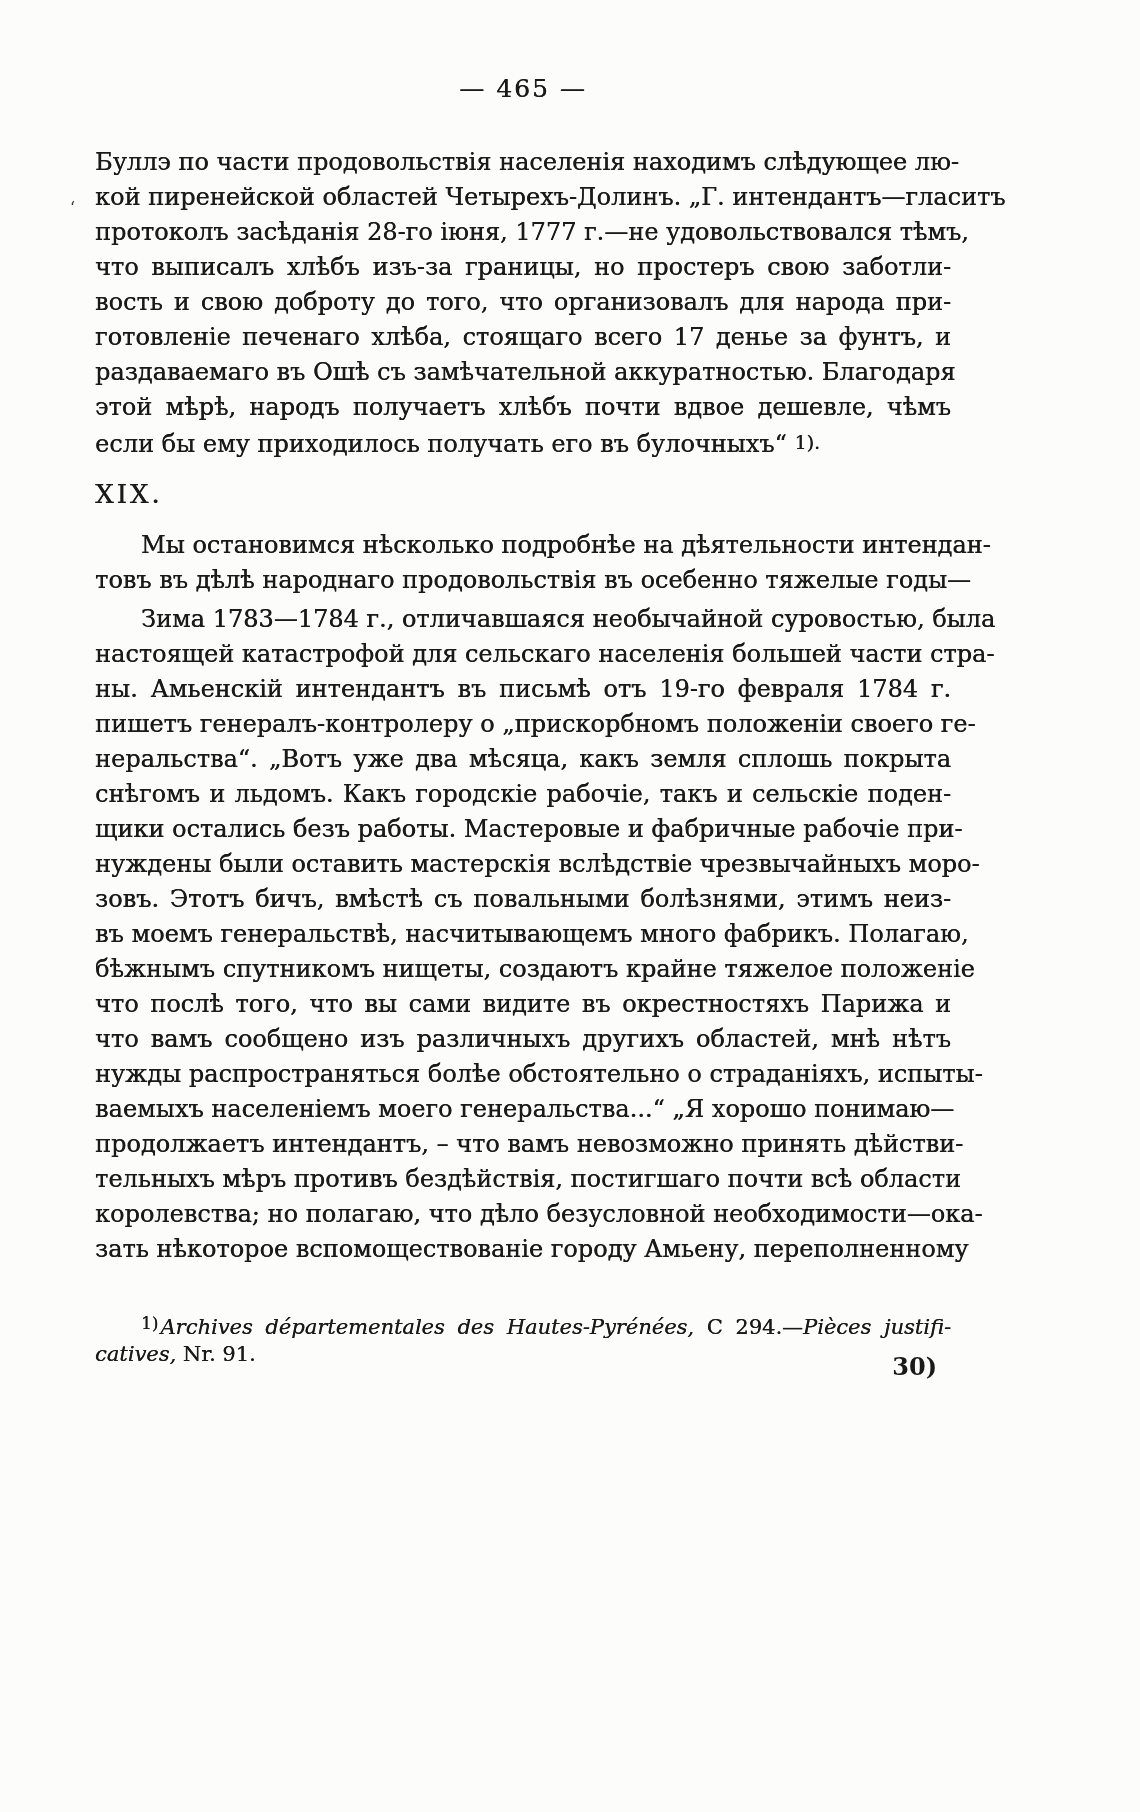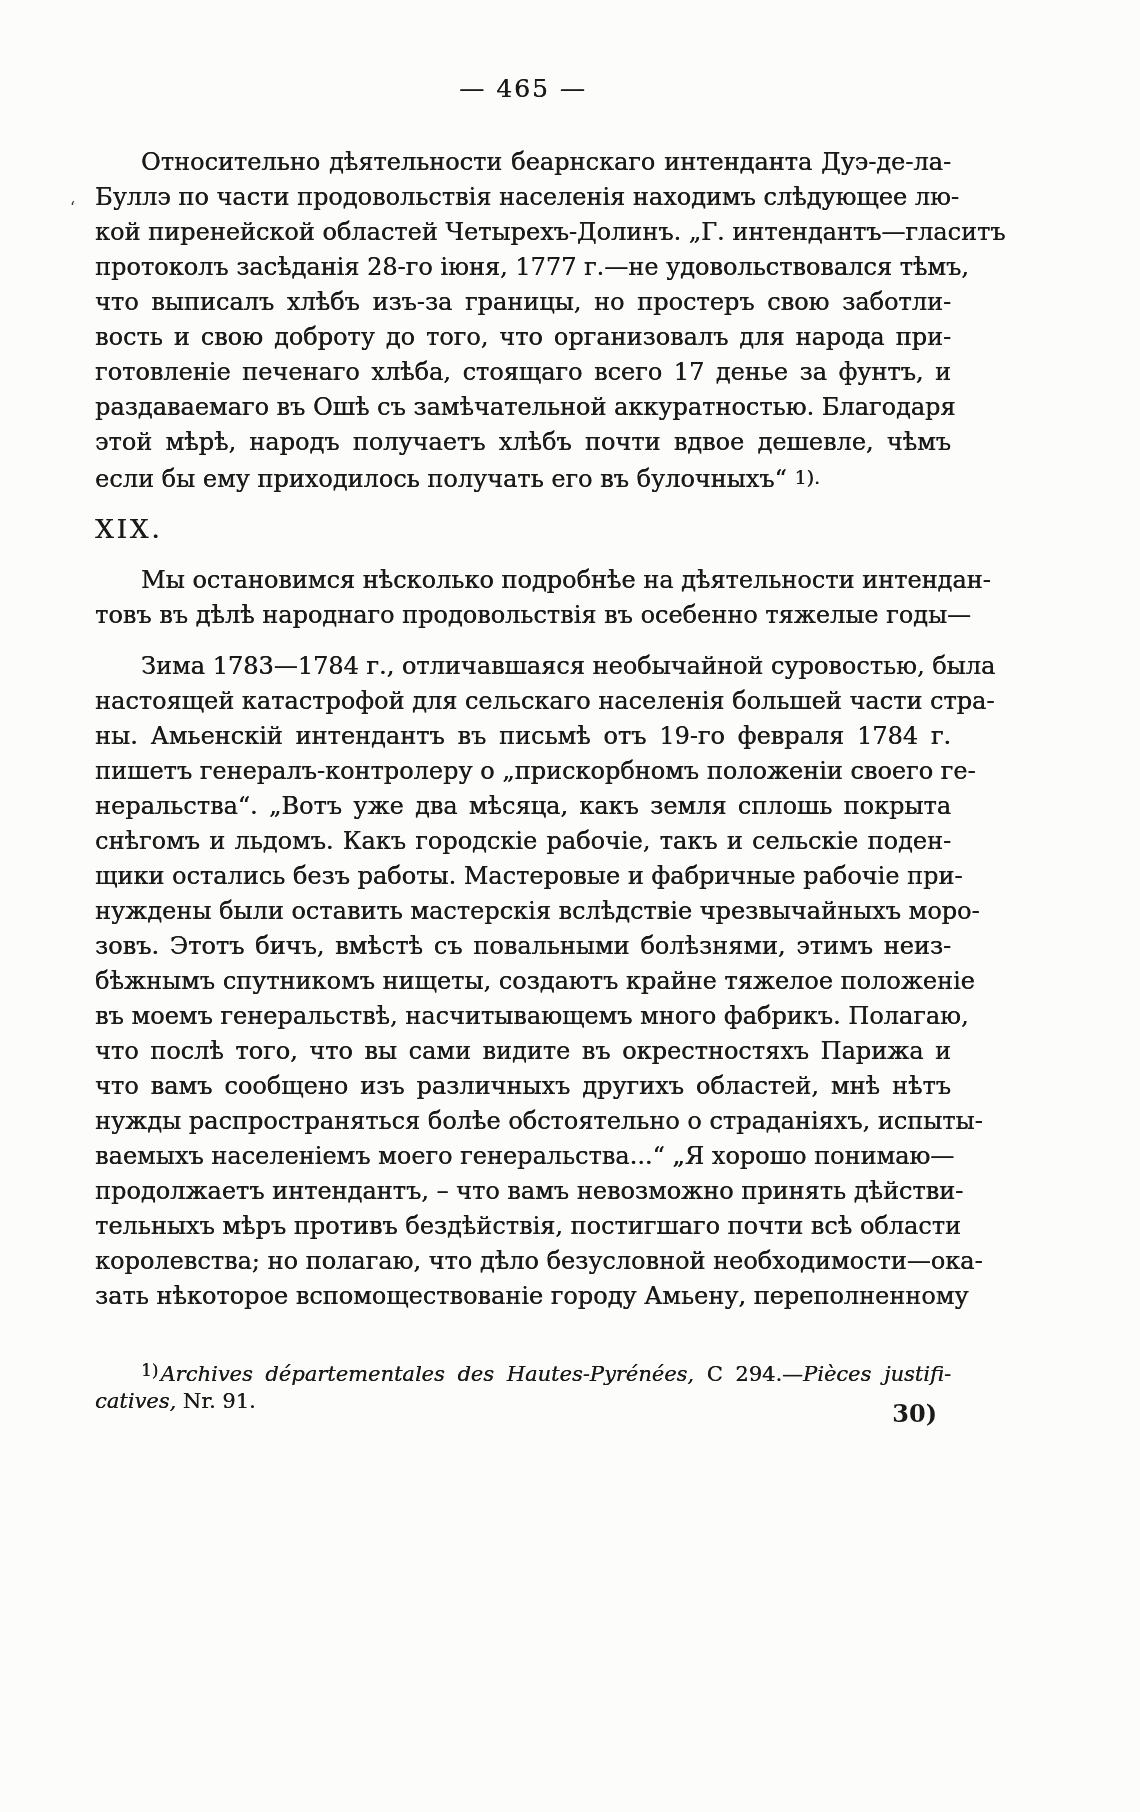--- a/index.html
+++ b/index.html
@@ -43,21 +43,21 @@
   .p1{ margin-top:43px; }
   .heading{
     margin-top:20px;
     text-align:left;
     font-size:26px;
     line-height:28px;
     letter-spacing:3px;
     text-shadow:0.4px 0 0 currentColor;
   }
   .p2{ margin-top:20px; }
-  .p3{ margin-top:16px; }
+  .p3{ margin-top:4px; }
   .footnote{
     margin-top:41px;
     font-size:21px;
     text-shadow:0.25px 0 0 currentColor;
   }
   .footnote .ln{
     line-height:31px;
     height:31px;
     text-align:justify;
     text-align-last:justify;
@@ -89,21 +89,20 @@
 
 <div class="page">
 
   <span class="artifact">ʻ</span>
 
   <div class="column">
 
     <div class="pagenum">— 465 —</div>
 
     <div class="para p1">
-      <div class="ln first">Относительно дѣятельности беарнскаго интенданта Дуэ-де-ла-</div>
       <div class="ln">Буллэ по части продовольствія населенія находимъ слѣдующее лю-</div>
       <div class="ln">кой пиренейской областей Четырехъ-Долинъ. „Г. интендантъ—гласитъ</div>
       <div class="ln">протоколъ засѣданія 28-го іюня, 1777 г.—не удовольствовался тѣмъ,</div>
       <div class="ln">что выписалъ хлѣбъ изъ-за границы, но простеръ свою заботли-</div>
       <div class="ln">вость и свою доброту до того, что организовалъ для народа при-</div>
       <div class="ln">готовленіе печенаго хлѣба, стоящаго всего 17 денье за фунтъ, и</div>
       <div class="ln">раздаваемаго въ Ошѣ съ замѣчательной аккуратностью. Благодаря</div>
       <div class="ln">этой мѣрѣ, народъ получаетъ хлѣбъ почти вдвое дешевле, чѣмъ</div>
       <div class="ln parend"><span>если бы ему приходилось получать его въ булочныхъ“</span> <span class="supref">1).</span></div>
     </div>
@@ -118,22 +117,22 @@
     <div class="para p3">
       <div class="ln first">Зима 1783—1784 г., отличавшаяся необычайной суровостью, была</div>
       <div class="ln">настоящей катастрофой для сельскаго населенія большей части стра-</div>
       <div class="ln">ны. Амьенскій интендантъ въ письмѣ отъ 19-го февраля 1784 г.</div>
       <div class="ln">пишетъ генералъ-контролеру о „прискорбномъ положеніи своего ге-</div>
       <div class="ln">неральства“. „Вотъ уже два мѣсяца, какъ земля сплошь покрыта</div>
       <div class="ln">снѣгомъ и льдомъ. Какъ городскіе рабочіе, такъ и сельскіе поден-</div>
       <div class="ln">щики остались безъ работы. Мастеровые и фабричные рабочіе при-</div>
       <div class="ln">нуждены были оставить мастерскія вслѣдствіе чрезвычайныхъ моро-</div>
       <div class="ln">зовъ. Этотъ бичъ, вмѣстѣ съ повальными болѣзнями, этимъ неиз-</div>
+      <div class="ln">въ моемъ генеральствѣ, насчитывающемъ много фабрикъ. Полагаю,</div>
       <div class="ln">бѣжнымъ спутникомъ нищеты, создаютъ крайне тяжелое положеніе</div>
-      <div class="ln">въ моемъ генеральствѣ, насчитывающемъ много фабрикъ. Полагаю,</div>
       <div class="ln">что послѣ того, что вы сами видите въ окрестностяхъ Парижа и</div>
       <div class="ln">что вамъ сообщено изъ различныхъ другихъ областей, мнѣ нѣтъ</div>
       <div class="ln">нужды распространяться болѣе обстоятельно о страданіяхъ, испыты-</div>
       <div class="ln">ваемыхъ населеніемъ моего генеральства...“ „Я хорошо понимаю—</div>
       <div class="ln">продолжаетъ интендантъ, – что вамъ невозможно принять дѣйстви-</div>
       <div class="ln">тельныхъ мѣръ противъ бездѣйствія, постигшаго почти всѣ области</div>
       <div class="ln">королевства; но полагаю, что дѣло безусловной необходимости—ока-</div>
       <div class="ln">зать нѣкоторое вспомоществованіе городу Амьену, переполненному</div>
     </div>
 

